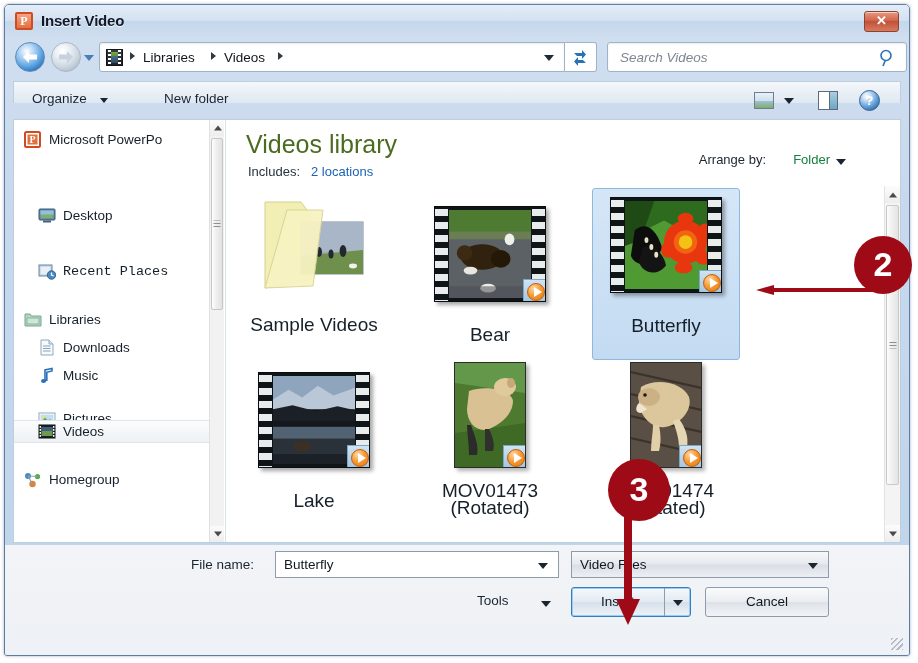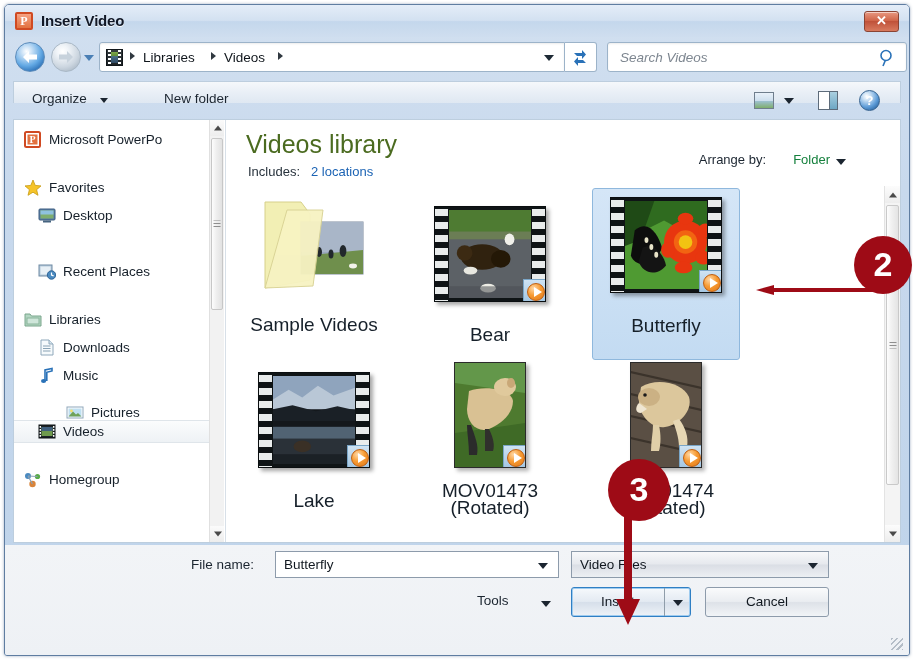--- a/index.html
+++ b/index.html
@@ -824,43 +824,35 @@
         <span class="nav-ico">
           <svg width="18" height="17" viewBox="0 0 18 17">
               <rect x="1" y="1" width="15" height="15" rx="1.5" fill="none" stroke="#d04a22" stroke-width="2"></rect>
               <rect x="3.5" y="3.5" width="10" height="10" fill="#e2713f"></rect>
               <text x="8.5" y="12" font-size="10" font-family="Liberation Serif, serif" font-weight="bold" fill="#ffffff" text-anchor="middle">P</text>
             </svg>
         </span>
         <span class="nav-label">Microsoft PowerPo</span>
       </div>
 
-      <div class="nav-row" style="top:56px;">
-        <span class="nav-ico">
-          <svg width="18" height="17" viewBox="0 0 18 17">
-              <polygon points="9,1 11.2,6.4 17,6.9 12.6,10.7 14,16.3 9,13.2 4,16.3 5.4,10.7 1,6.9 6.8,6.4" fill="#f6c42a" stroke="#c79a12" stroke-width="0.8"></polygon>
-            </svg>
-        </span>
-        <span class="nav-label">Favorites</span>
-      </div>
 
       <div class="nav-row indent" style="top:84px;">
         <span class="nav-ico">
           <svg width="18" height="17" viewBox="0 0 18 17">
               <rect x="1" y="2" width="16" height="11" rx="1" fill="#5b7fa5" stroke="#3c5d80"></rect>
               <rect x="2.5" y="3.5" width="13" height="8" fill="#7fae6e"></rect>
               <rect x="2.5" y="3.5" width="13" height="4" fill="#8fc2df"></rect>
               <rect x="5" y="13.5" width="8" height="2" fill="#45637f"></rect>
             </svg>
         </span>
         <span class="nav-label">Desktop</span>
       </div>
 
 
-      <div class="nav-row indent" style="top:140px;">
+      <div class="nav-row indent" style="top:140px;font-family:Liberation Mono, monospace;">
         <span class="nav-ico">
           <svg width="18" height="17" viewBox="0 0 18 17">
               <rect x="1" y="2" width="13" height="11" fill="#b9ccdc" stroke="#6e8aa3"></rect>
               <rect x="2.5" y="3.5" width="10" height="8" fill="#e8f0f6"></rect>
               <circle cx="13.5" cy="12" r="4.2" fill="#4a8ac0" stroke="#2e6396"></circle>
               <path d="M13.5 9.4 L13.5 12 L15.6 12.9" stroke="#ffffff" stroke-width="1.2" fill="none"></path>
             </svg>
         </span>
         <span class="nav-label">Recent Places</span>
       </div>
@@ -893,21 +885,21 @@
       <div class="nav-row indent" style="top:244px;">
         <span class="nav-ico">
           <svg width="18" height="17" viewBox="0 0 18 17">
               <path d="M7 14 L7 3 L14 1.5 L14 4 L8.8 5.3 L8.8 14" fill="none" stroke="#2a72b8" stroke-width="1.6"></path>
               <ellipse cx="5.6" cy="14" rx="2.6" ry="2.1" fill="#2a72b8"></ellipse>
             </svg>
         </span>
         <span class="nav-label">Music</span>
       </div>
 
-      <div class="nav-row indent" style="top:281px;padding-left:28px;">
+      <div class="nav-row indent" style="top:287px;">
         <span class="nav-ico">
           <svg width="18" height="17" viewBox="0 0 18 17">
               <rect x="1" y="3" width="16" height="11" fill="#ffffff" stroke="#8fa8bb"></rect>
               <rect x="2.5" y="4.5" width="13" height="8" fill="#bfe0f2"></rect>
               <circle cx="5.5" cy="7" r="1.4" fill="#f5e06a"></circle>
               <path d="M2.5 12.5 L7 7.5 L10 10.5 L12 9 L15.5 12.5 Z" fill="#6fa258"></path>
             </svg>
         </span>
         <span class="nav-label">Pictures</span>
       </div>

